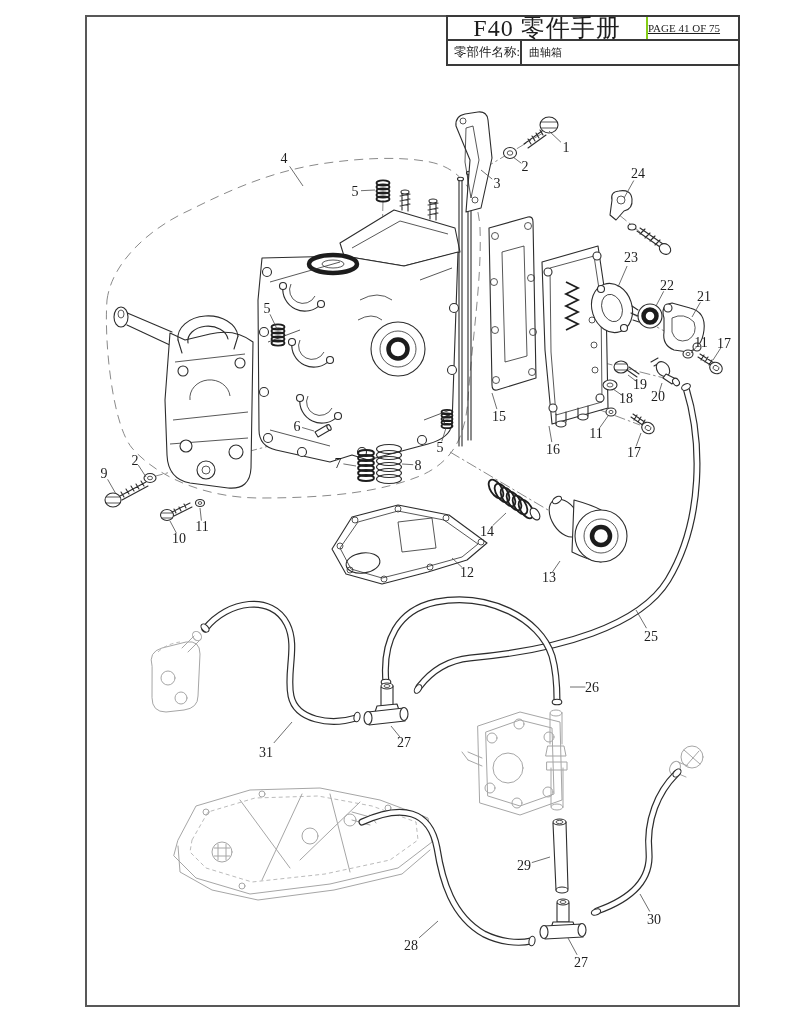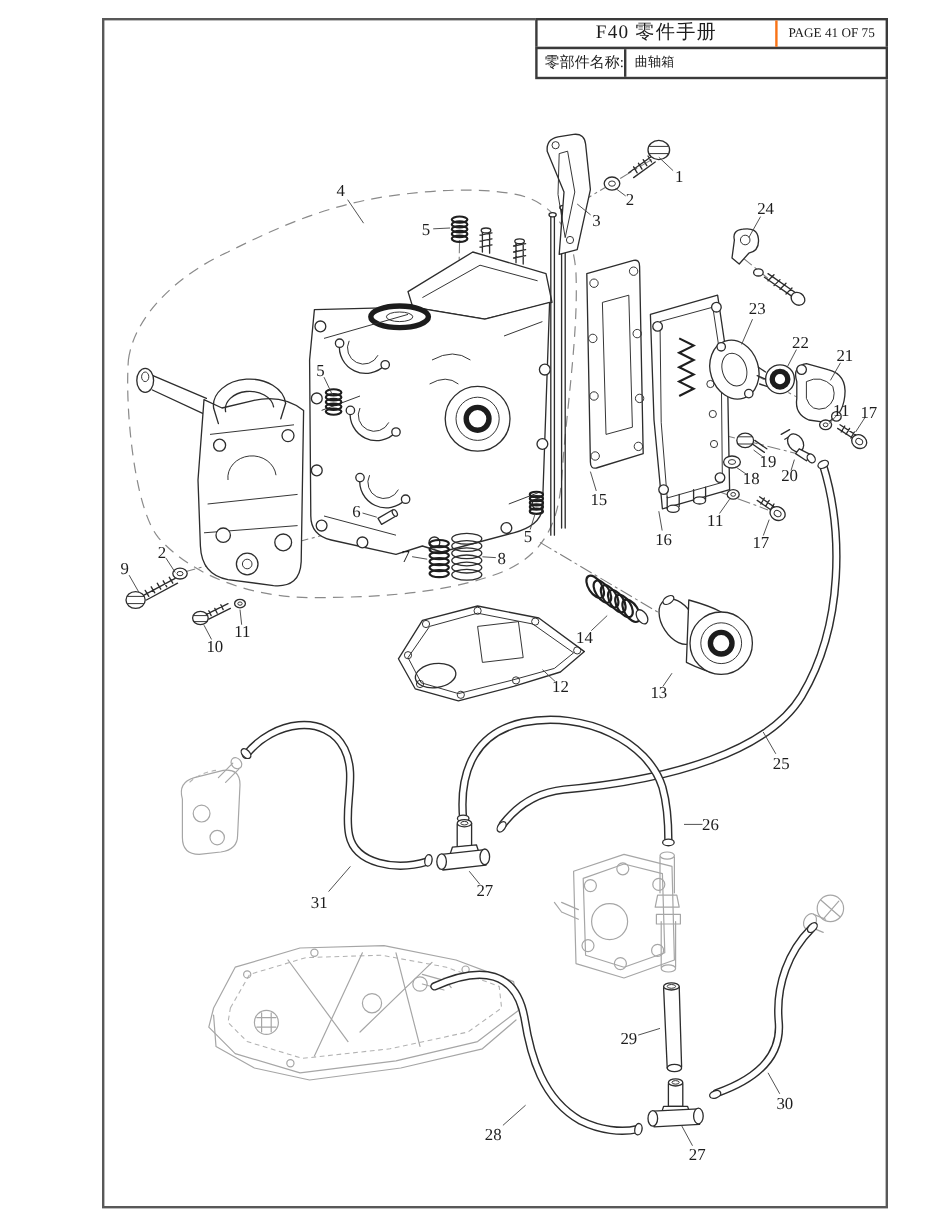--- a/index.html
+++ b/index.html
@@ -3,22 +3,22 @@
 <meta charset="utf-8">
 <style>
   html,body{margin:0;padding:0;background:#fff;}
   .page{position:relative;width:791px;height:1024px;background:#ffffff;overflow:hidden;
         font-family:"Liberation Serif","DejaVu Serif",serif;color:#1d1d1d;}
   .page-border{position:absolute;left:85px;top:15px;width:651px;height:988px;
         border:2px solid #585858;}
   .hdr{position:absolute;left:446px;top:15px;width:294px;background:#fff;}
   .hdr-row{display:flex;border:2px solid #3a3a3a;margin-top:-2px;background:#fff;}
   .hdr-row:first-child{margin-top:0;}
-  .hdr-title{flex:1;text-align:center;font-size:16px;line-height:22px;letter-spacing:1px;font-family:Liberation Serif, serif;}
-  .hdr-page{width:90px;border-left:2px solid #f97316;text-align:center;font-size:11px;line-height:22px;white-space:nowrap;}
+  .hdr-title{flex:1;text-align:center;font-size:24px;line-height:22px;letter-spacing:1px;font-family:Liberation Serif, serif;}
+  .hdr-page{width:90px;border-left:2px solid #84cc16;font-size:11px;line-height:22px;white-space:nowrap;text-decoration:underline;}
   .hdr-label{width:72px;text-align:right;font-size:12.5px;line-height:23px;white-space:nowrap;}
   .hdr-value{flex:1;border-left:2px solid #3a3a3a;padding-left:7px;font-size:11px;line-height:23px;}
   svg{position:absolute;left:0;top:0;}
   .ln{fill:none;stroke:#2d2d2d;stroke-width:1.1;stroke-linecap:round;stroke-linejoin:round;}
   .fw{fill:#ffffff;stroke:#2d2d2d;stroke-width:1.1;stroke-linejoin:round;}
   .thin{fill:none;stroke:#2d2d2d;stroke-width:0.8;}
   .dk{fill:none;stroke:#1c1c1c;stroke-width:4.5;}
   .spr{fill:none;stroke:#1e1e1e;stroke-width:1.8;}
   .spro{fill:none;stroke:#2d2d2d;stroke-width:1.1;}
   .ghost{fill:none;stroke:#a6a6a6;stroke-width:1;stroke-linecap:round;stroke-linejoin:round;}

